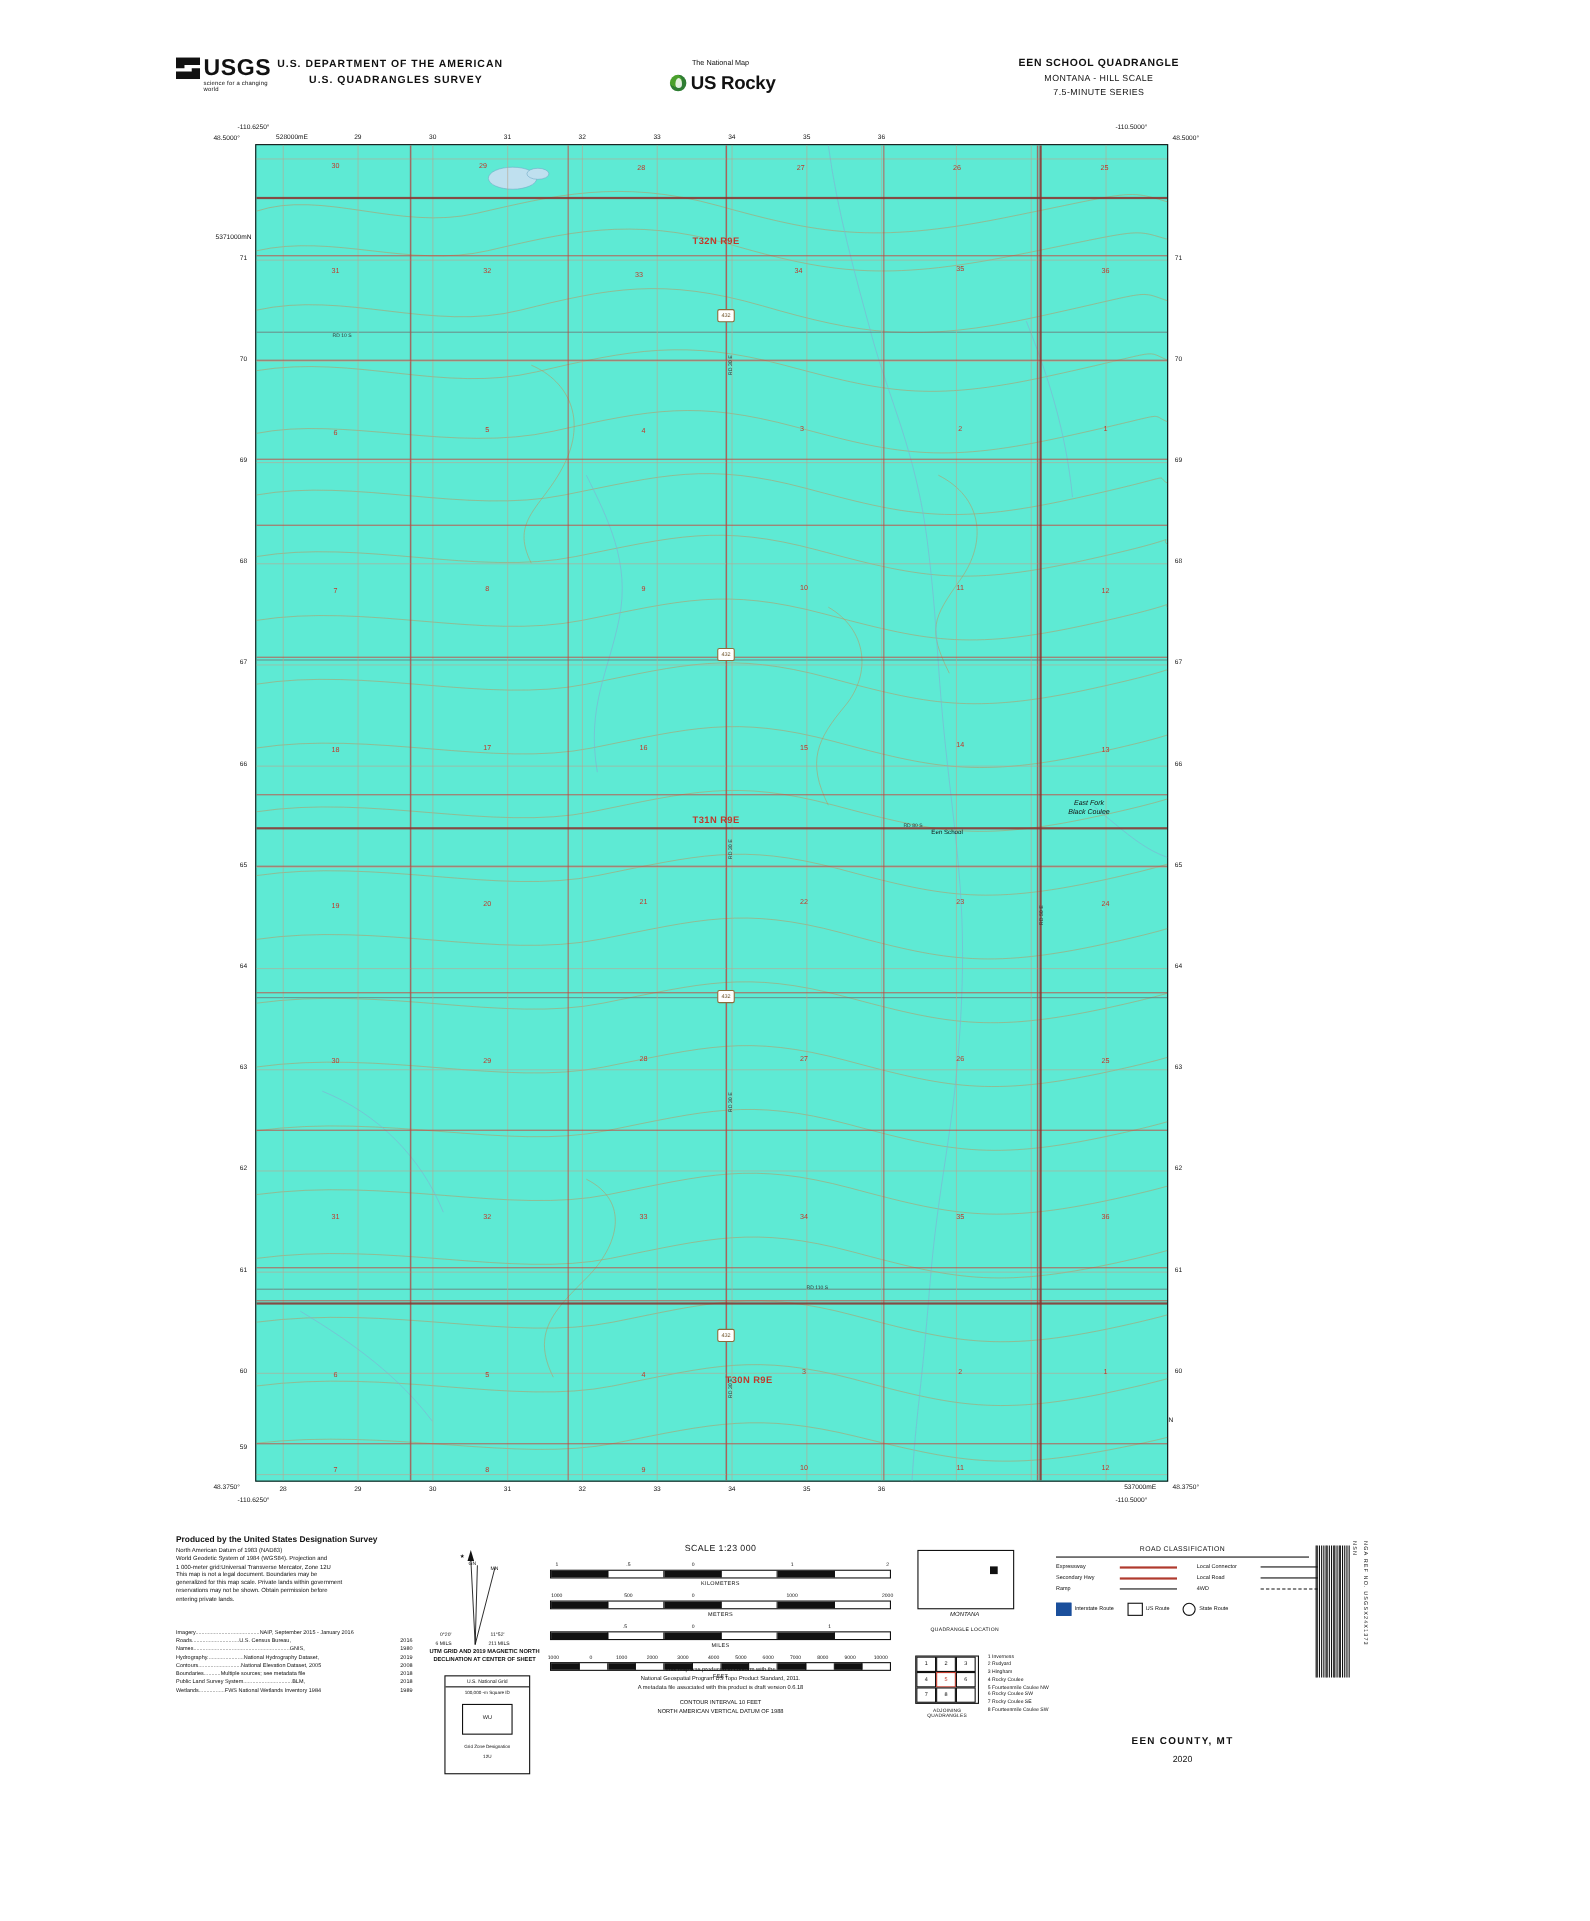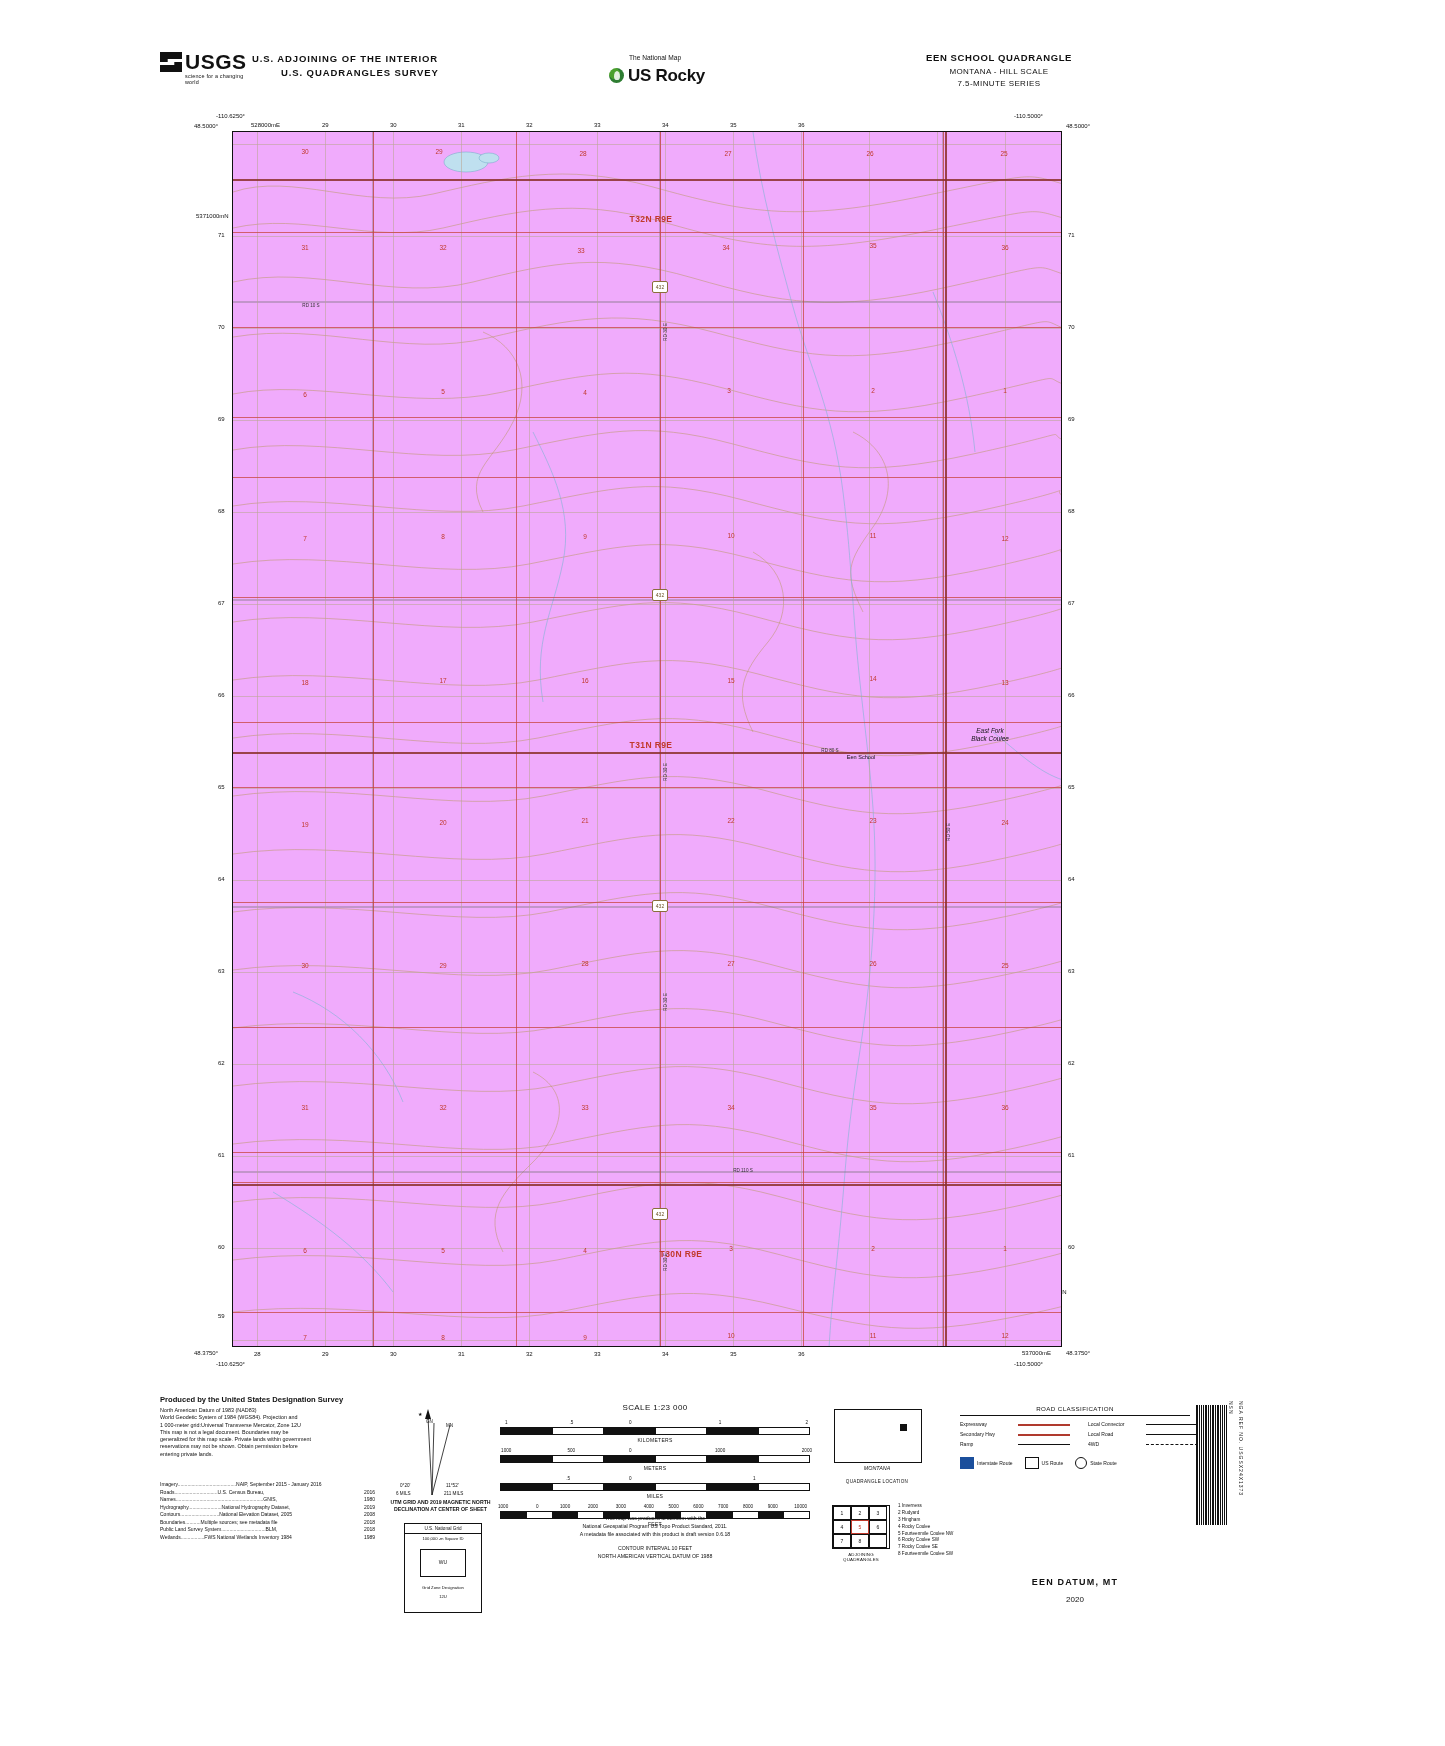--- a/index.html
+++ b/index.html
@@ -23,21 +23,21 @@
   .ustopo .leaf:after{content:"";position:absolute;left:5px;top:3px;width:6px;height:9px;background:#fff;border-radius:50% 50% 50% 50%/60% 60% 40% 40%;opacity:.85;}
   .ustopo .ut{position:absolute;left:19px;top:6px;font-size:17px;font-weight:bold;color:#111;letter-spacing:-.3px;}
 
   .quad{position:absolute;right:316px;top:52px;text-align:center;width:260px;}
   .quad .q1{font-size:9.5px;font-weight:bold;letter-spacing:.6px;}
   .quad .q2{font-size:8px;margin-top:4px;letter-spacing:.4px;}
   .quad .q3{font-size:8px;margin-top:3px;letter-spacing:.4px;}
 
   
   .mapwrap{position:absolute;left:232px;top:131px;width:830px;height:1216px;}
-  .neat{position:absolute;inset:0;border:1px solid #111;background:#f0abfc;overflow:hidden;}
+  .neat{position:absolute;inset:0;border:1px solid #111;background:#5eead4;overflow:hidden;}
 
   .tick-lbl{position:absolute;font-size:6px;color:#111;}
   .corner-lbl{position:absolute;font-size:6px;color:#111;}
 
   
   .gline-v{position:absolute;top:0;bottom:0;width:1px;background:#b9a58f;opacity:.55;}
   .gline-h{position:absolute;left:0;right:0;height:1px;background:#b9a58f;opacity:.55;}
   .sect-v{position:absolute;top:0;bottom:0;width:1px;background:#c8443c;opacity:.75;}
   .sect-h{position:absolute;left:0;right:0;height:1px;background:#c8443c;opacity:.75;}
   .twp-h{position:absolute;left:0;right:0;height:1.6px;background:#8c2f2a;opacity:.85;}
@@ -122,21 +122,21 @@
 <body>
 
 <div class="page">
 
   <div class="hdr">
     <div class="usgs-logo">
       <div class="mark"></div>
       <div class="word">USGS</div>
       <div class="tag">science for a changing world</div>
     </div>
-    <div class="dept">U.S. ADJOINING OF THE INTERIOR</div>
+    <div class="dept">U.S. DEPARTMENT OF THE AMERICAN</div>
     <div class="survey">U.S. QUADRANGLES SURVEY</div>
 
     <div class="ustopo">
       <div class="tnm">The National Map</div>
       <div class="leaf"></div>
       <div class="ut">US Rocky</div>
     </div>
 
     <div class="quad">
       <div class="q1">EEN SCHOOL QUADRANGLE</div>
@@ -680,16 +680,16 @@
         <i></i>
         <i></i>
         <i style="width:3px"></i>
         <i></i>
         <i style="width:2px"></i>
         <i></i>
     </div>
     <div class="bcnum">NSN</div>
     <div class="bcnum2">NGA REF NO.  USGSX24X1373</div>
 
-    <div class="footname">EEN DATUM,  MT</div>
+    <div class="footname">EEN COUNTY,  MT</div>
     <div class="footyear">2020</div>
   </div>
 </div>
 
 </body></html>

